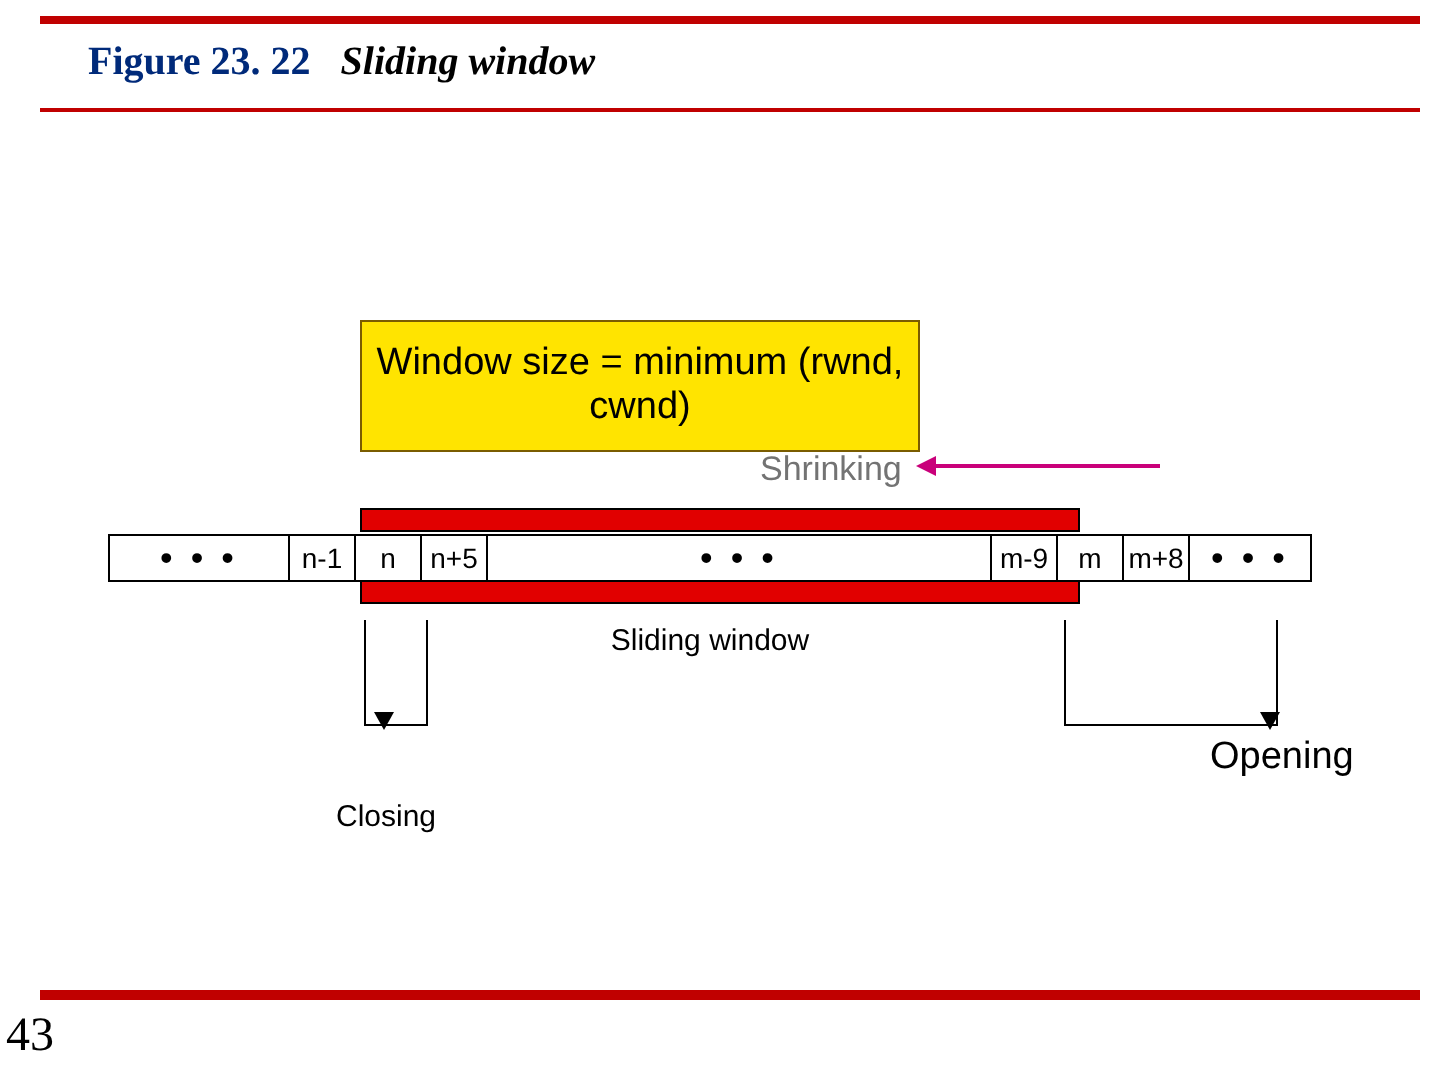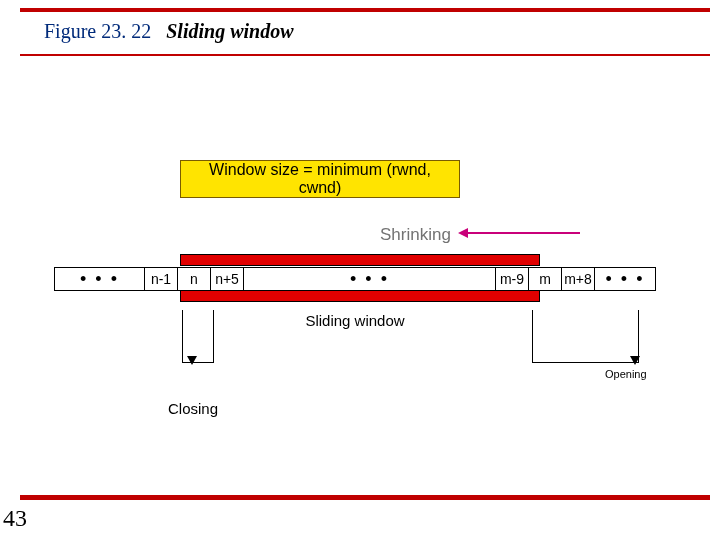--- a/index.html
+++ b/index.html
@@ -25,21 +25,21 @@
     height: 2px;
     background: #c00000;
   }
   .figure-label {
     position: absolute;
     top: 20px;
     left: 44px;
     font-size: 20px;
     color: #000;
   }
-  .figure-label .num { color: #002a7a; font-weight: normal; }
+  .figure-label .num { color: #002a7a; font-weight: bold; }
   .figure-label .cap { font-style: italic; font-weight: bold; }
   .page-num {
     position: absolute;
     left: 3px;
     bottom: 8px;
     font-size: 24px;
     color: #000;
   }
 
   
@@ -56,22 +56,22 @@
 
   .formula-box {
     position: absolute;
     top: 0;
     left: 130px;
     width: 280px;
     border: 1px solid #7a5c00;
     background: #ffe400;
     color: #000;
     text-align: center;
-    padding: 0 6px;
-    font-size: 16px;
+    padding: 10px 6px;
+    font-size: 19px;
     box-sizing: border-box;
   }
 
   
   .shrink-label {
     position: absolute;
     top: 65px;
     left: 330px;
     color: #737373;
     font-size: 17px;
@@ -171,21 +171,21 @@
   }
   .closing-label {
     position: absolute;
     top: 208px; left: 118px;
     font-size: 15px;
     margin-top: 32px;
   }
   .opening-label {
     position: absolute;
     top: 208px; left: 555px;
-    font-size: 11px;
+    font-size: 19px;
   }
 </style>
 </head>
 <body>
 
 <div class="top-rule" style="top:8px;"></div>
 
 <div class="figure-label">
   <span class="num">Figure 23. 22</span>
   &nbsp;

